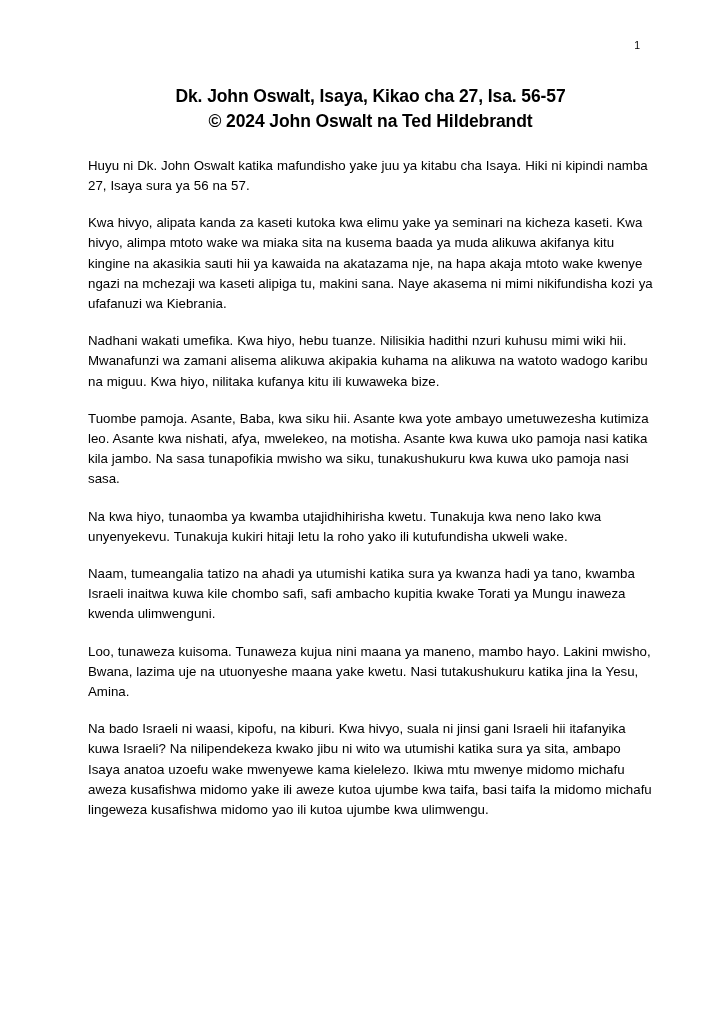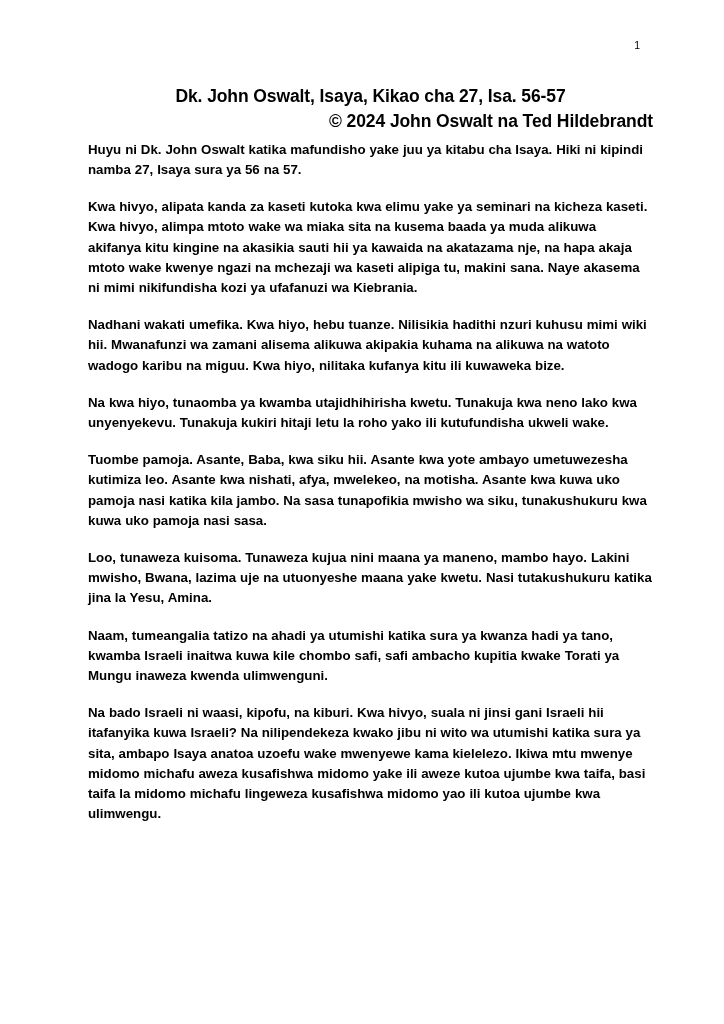--- a/index.html
+++ b/index.html
@@ -40,25 +40,23 @@
   .doc-title {
     text-align: center;
     font-weight: bold;
     font-size: 17.5px;
     line-height: 1.42;
     margin: 0 0 0 0;
     letter-spacing: -0.1px;
   }
   .doc-title .line2 {
     display: block;
-    text-align: right;
   }
   .body-text {
-    margin-top: 6px;
-    font-weight: bold;
+    margin-top: 22px;
   }
   .body-text p {
     font-size: 13.3px;
     line-height: 1.52;
     margin: 0 0 17px 0;
     text-align: left;
     word-spacing: 0.2px;
   }
   .body-text p:last-child {
     margin-bottom: 0;
@@ -75,21 +73,21 @@
 
     <h1 class="doc-title">
       <span class="line1">Dk. John Oswalt, Isaya, Kikao cha 27, Isa. 56-57</span>
       <span class="line2">© 2024 John Oswalt na Ted Hildebrandt</span>
     </h1>
 
     <div class="body-text">
       <p>Huyu ni Dk. John Oswalt katika mafundisho yake juu ya kitabu cha Isaya. Hiki ni kipindi namba 27, Isaya sura ya 56 na 57.</p>
       <p>Kwa hivyo, alipata kanda za kaseti kutoka kwa elimu yake ya seminari na kicheza kaseti. Kwa hivyo, alimpa mtoto wake wa miaka sita na kusema baada ya muda alikuwa akifanya kitu kingine na akasikia sauti hii ya kawaida na akatazama nje, na hapa akaja mtoto wake kwenye ngazi na mchezaji wa kaseti alipiga tu, makini sana. Naye akasema ni mimi nikifundisha kozi ya ufafanuzi wa Kiebrania.</p>
       <p>Nadhani wakati umefika. Kwa hiyo, hebu tuanze. Nilisikia hadithi nzuri kuhusu mimi wiki hii. Mwanafunzi wa zamani alisema alikuwa akipakia kuhama na alikuwa na watoto wadogo karibu na miguu. Kwa hiyo, nilitaka kufanya kitu ili kuwaweka bize.</p>
+      <p>Tuombe pamoja. Asante, Baba, kwa siku hii. Asante kwa yote ambayo umetuwezesha kutimiza leo. Asante kwa nishati, afya, mwelekeo, na motisha. Asante kwa kuwa uko pamoja nasi katika kila jambo. Na sasa tunapofikia mwisho wa siku, tunakushukuru kwa kuwa uko pamoja nasi sasa.</p>
       <p>Na kwa hiyo, tunaomba ya kwamba utajidhihirisha kwetu. Tunakuja kwa neno lako kwa unyenyekevu. Tunakuja kukiri hitaji letu la roho yako ili kutufundisha ukweli wake.</p>
-      <p>Tuombe pamoja. Asante, Baba, kwa siku hii. Asante kwa yote ambayo umetuwezesha kutimiza leo. Asante kwa nishati, afya, mwelekeo, na motisha. Asante kwa kuwa uko pamoja nasi katika kila jambo. Na sasa tunapofikia mwisho wa siku, tunakushukuru kwa kuwa uko pamoja nasi sasa.</p>
+      <p>Naam, tumeangalia tatizo na ahadi ya utumishi katika sura ya kwanza hadi ya tano, kwamba Israeli inaitwa kuwa kile chombo safi, safi ambacho kupitia kwake Torati ya Mungu inaweza kwenda ulimwenguni.</p>
       <p>Loo, tunaweza kuisoma. Tunaweza kujua nini maana ya maneno, mambo hayo. Lakini mwisho, Bwana, lazima uje na utuonyeshe maana yake kwetu. Nasi tutakushukuru katika jina la Yesu, Amina.</p>
-      <p>Naam, tumeangalia tatizo na ahadi ya utumishi katika sura ya kwanza hadi ya tano, kwamba Israeli inaitwa kuwa kile chombo safi, safi ambacho kupitia kwake Torati ya Mungu inaweza kwenda ulimwenguni.</p>
       <p>Na bado Israeli ni waasi, kipofu, na kiburi. Kwa hivyo, suala ni jinsi gani Israeli hii itafanyika kuwa Israeli? Na nilipendekeza kwako jibu ni wito wa utumishi katika sura ya sita, ambapo Isaya anatoa uzoefu wake mwenyewe kama kielelezo. Ikiwa mtu mwenye midomo michafu aweza kusafishwa midomo yake ili aweze kutoa ujumbe kwa taifa, basi taifa la midomo michafu lingeweza kusafishwa midomo yao ili kutoa ujumbe kwa ulimwengu.</p>
     </div>
 
   </div>
 </div>
 
 </body></html>

